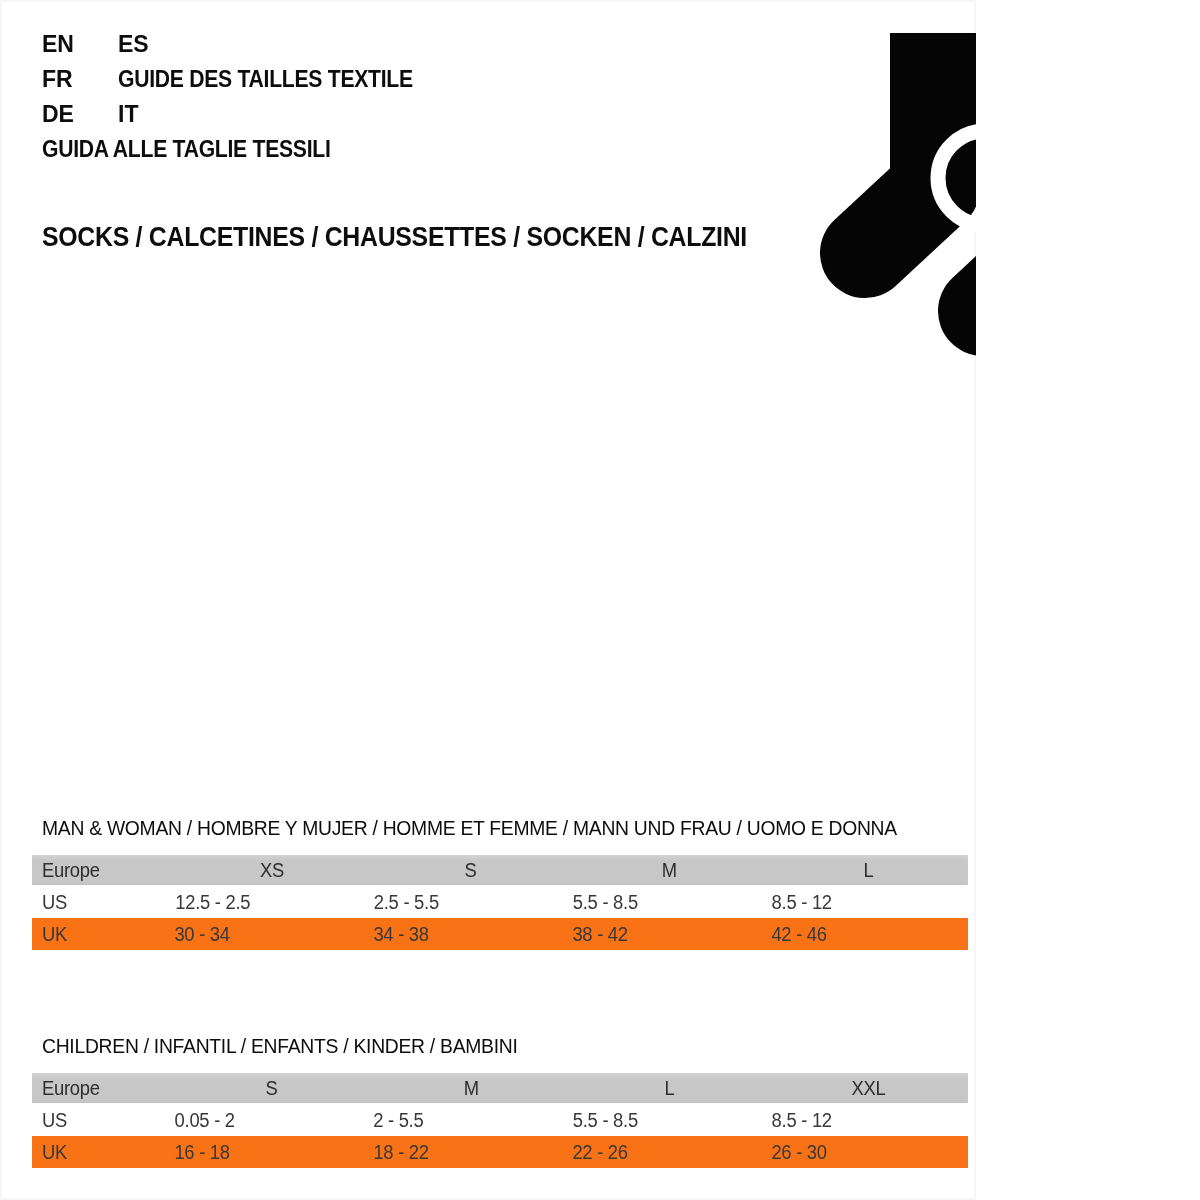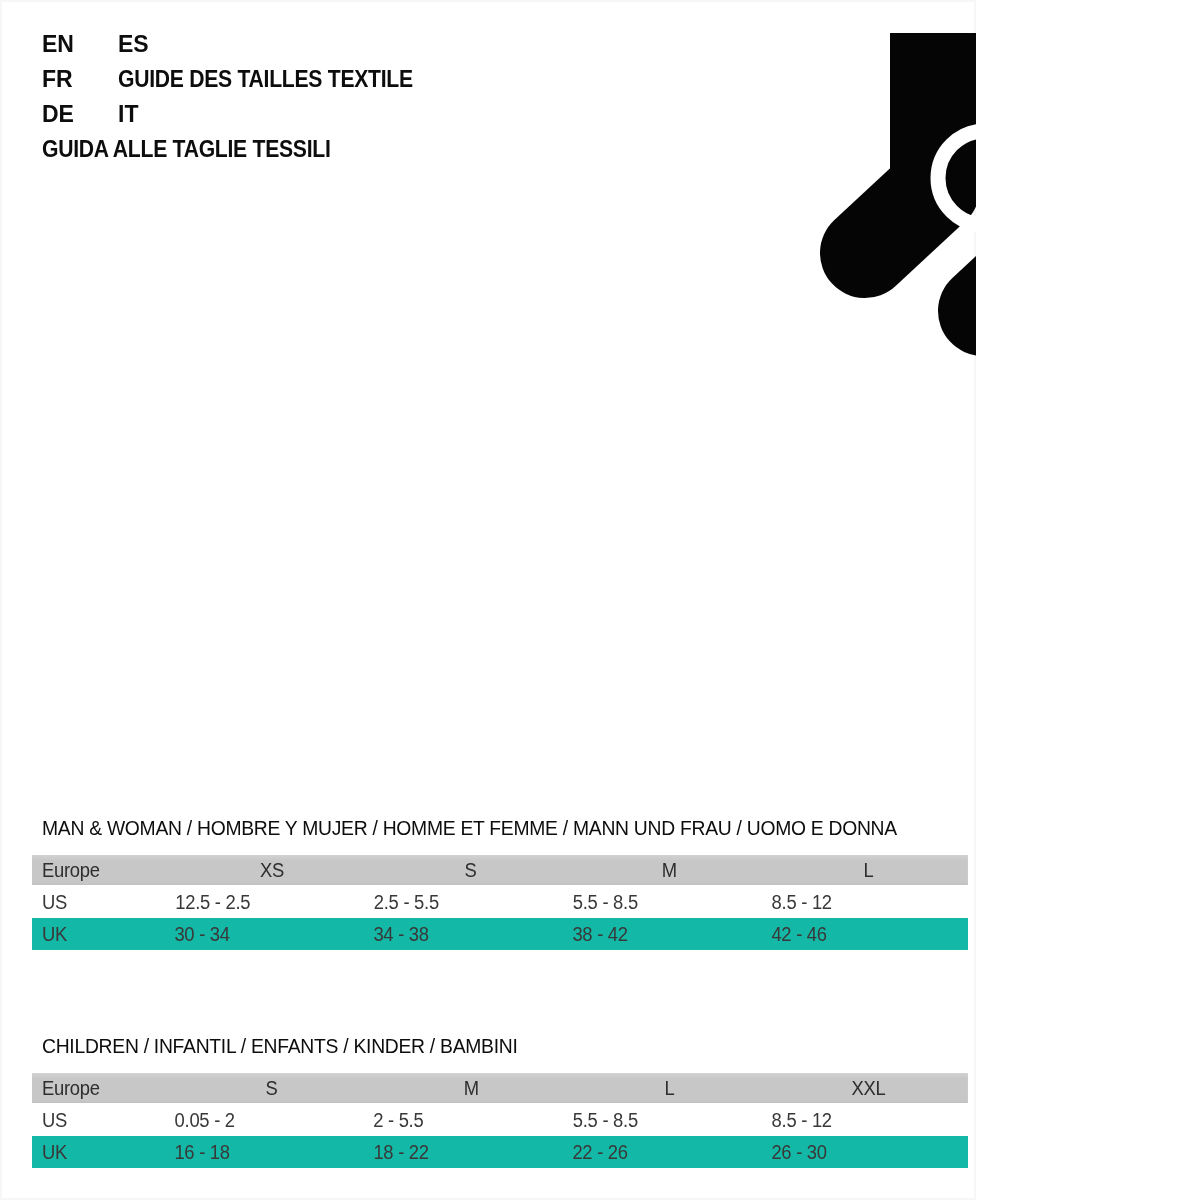--- a/index.html
+++ b/index.html
@@ -58,37 +58,40 @@
   table.size-table tr.head-row th { height:31px; color:#2e2e2e; }
   table.size-table th:first-child, table.size-table td:first-child {
     text-align:left; padding-left:10px;
   }
 
   tr.head-row {
     background:linear-gradient(180deg,#d2d2d2 0%, #c7c7c7 18%, #c7c7c7 86%, #bfbfbf 100%);
   }
   tr.head-row th { border-bottom:2px solid #ffffff; }
   tr.row-us { background:#ffffff; }
-  tr.row-uk { background:#14b8a6; }
+  tr.row-uk { background:#f97316; }
 </style>
 </head>
 <body>
 
 <div class="page">
 
   <div class="lang-block">
     <span>EN</span>
     <span>ES</span>
     <span>FR</span>
     <span><span class="cond">GUIDE DES TAILLES TEXTILE</span></span>
     <span>DE</span>
     <span>IT</span>
     <span><span class="cond">GUIDA ALLE TAGLIE TESSILI</span></span>
   </div>
 
+  <div class="category-line">
+    <span class="cond">SOCKS / CALCETINES / CHAUSSETTES / SOCKEN / CALZINI</span>
+  </div>
 
   <svg class="socks-icon" width="310" height="340" viewBox="0 0 310 340" aria-hidden="true">
     <defs>
       <g id="sock">
         <rect x="80" y="5" width="90" height="160" fill="#050505"></rect>
         <line x1="125" y1="160" x2="55" y2="225" stroke="#050505" stroke-width="90" stroke-linecap="round"></line>
         <circle cx="175" cy="150" r="47" fill="none" stroke="#ffffff" stroke-width="15"></circle>
       </g>
     </defs>
     <use href="#sock"></use>

